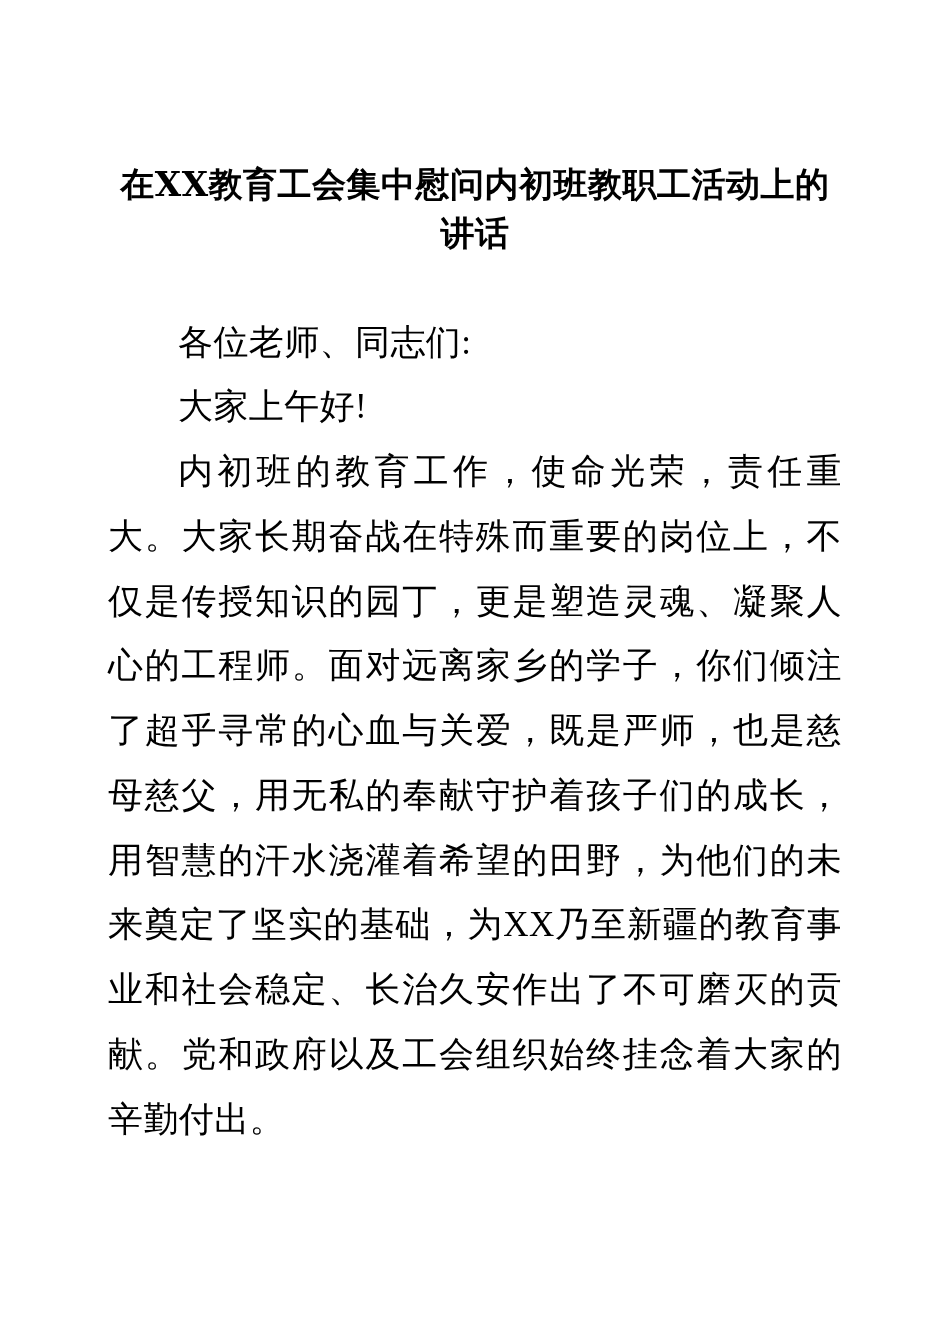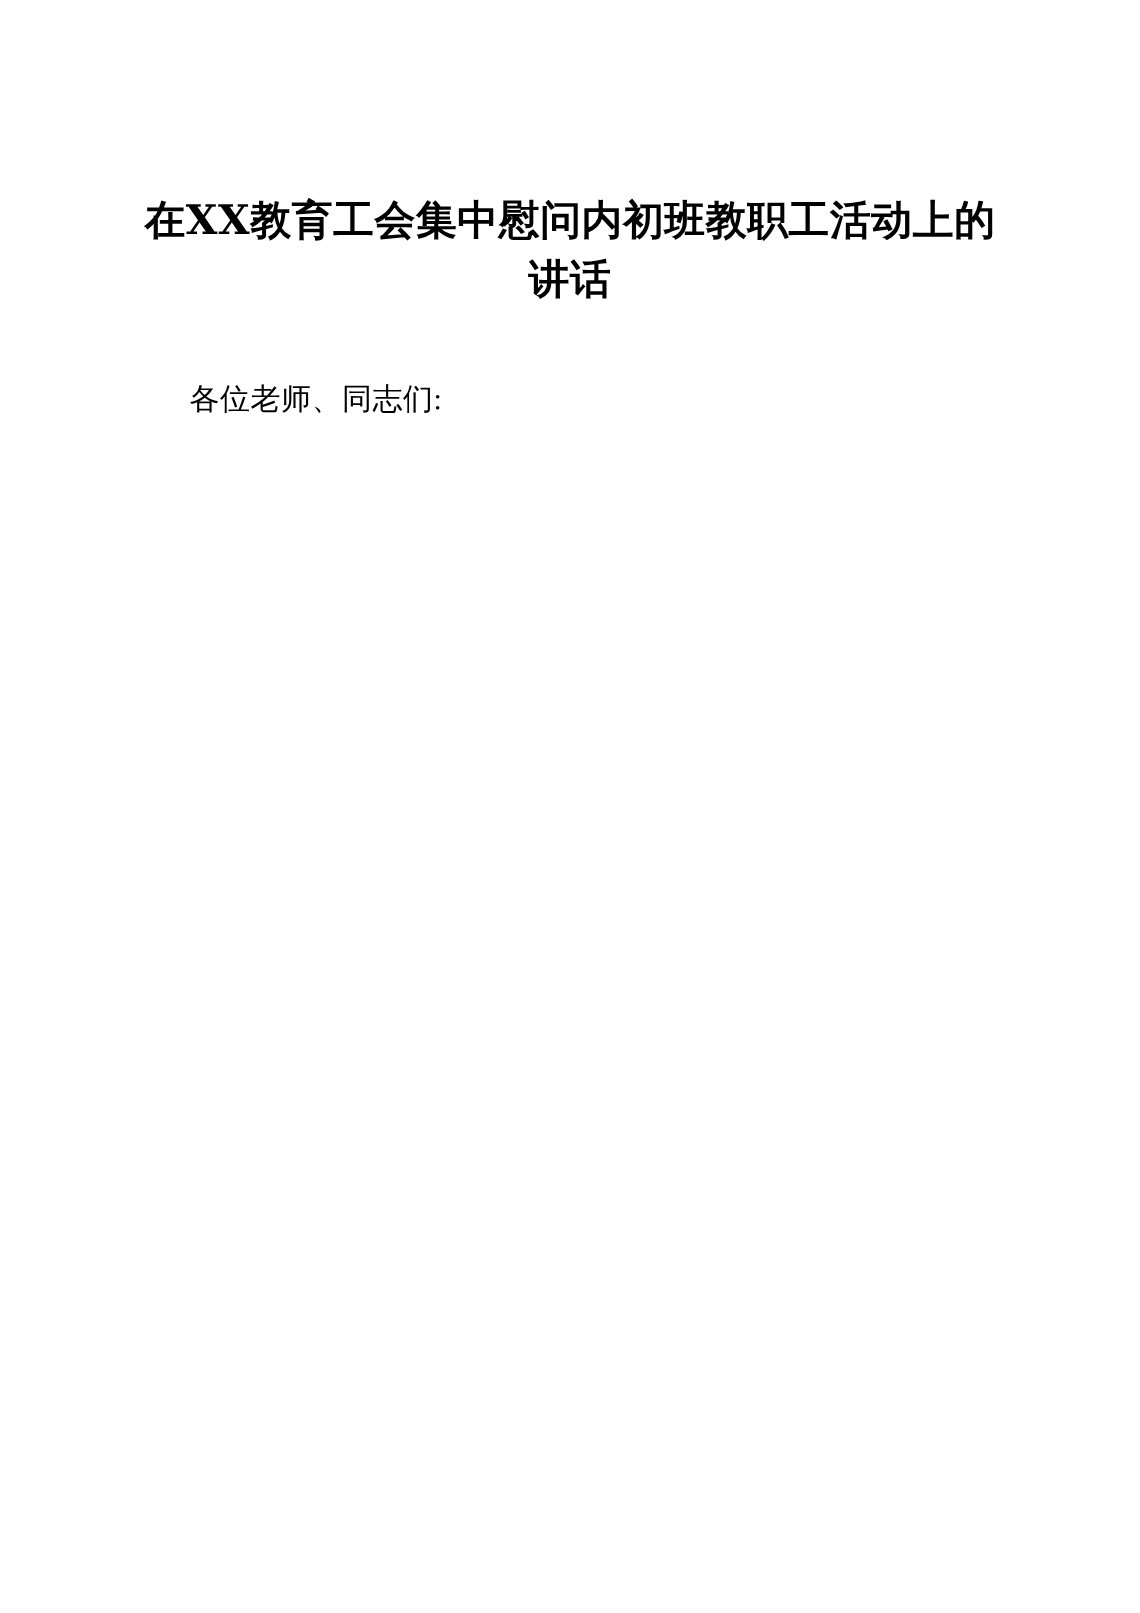--- a/index.html
+++ b/index.html
@@ -24,35 +24,37 @@
   .doc-title {
     font-family: "DejaVu Serif", "Liberation Serif", serif;
     font-weight: bold;
     font-size: 34px;
     line-height: 1.45;
     text-align: center;
     letter-spacing: 0.5px;
     margin: 0 0 52px 0;
   }
   .body-text {
-    font-size: 25px;
+    font-size: 35px;
     line-height: 1.85;
     text-align: justify;
     text-justify: inter-ideograph;
   }
   .body-text p {
     margin: 0 0 0 0;
     text-indent: 2em;
     letter-spacing: 0.4px;
   }
 </style>
 </head>
 <body>
 
 <div class="page">
 
   <h1 class="doc-title">在XX教育工会集中慰问内初班教职工活动上的讲话</h1>
 
   <div class="body-text">
     <p>各位老师、同志们:</p>
+    <p>大家上午好!</p>
+    <p>内初班的教育工作，使命光荣，责任重大。大家长期奋战在特殊而重要的岗位上，不仅是传授知识的园丁，更是塑造灵魂、凝聚人心的工程师。面对远离家乡的学子，你们倾注了超乎寻常的心血与关爱，既是严师，也是慈母慈父，用无私的奉献守护着孩子们的成长，用智慧的汗水浇灌着希望的田野，为他们的未来奠定了坚实的基础，为XX乃至新疆的教育事业和社会稳定、长治久安作出了不可磨灭的贡献。党和政府以及工会组织始终挂念着大家的辛勤付出。</p>
   </div>
 
 </div>
 
 </body></html>

